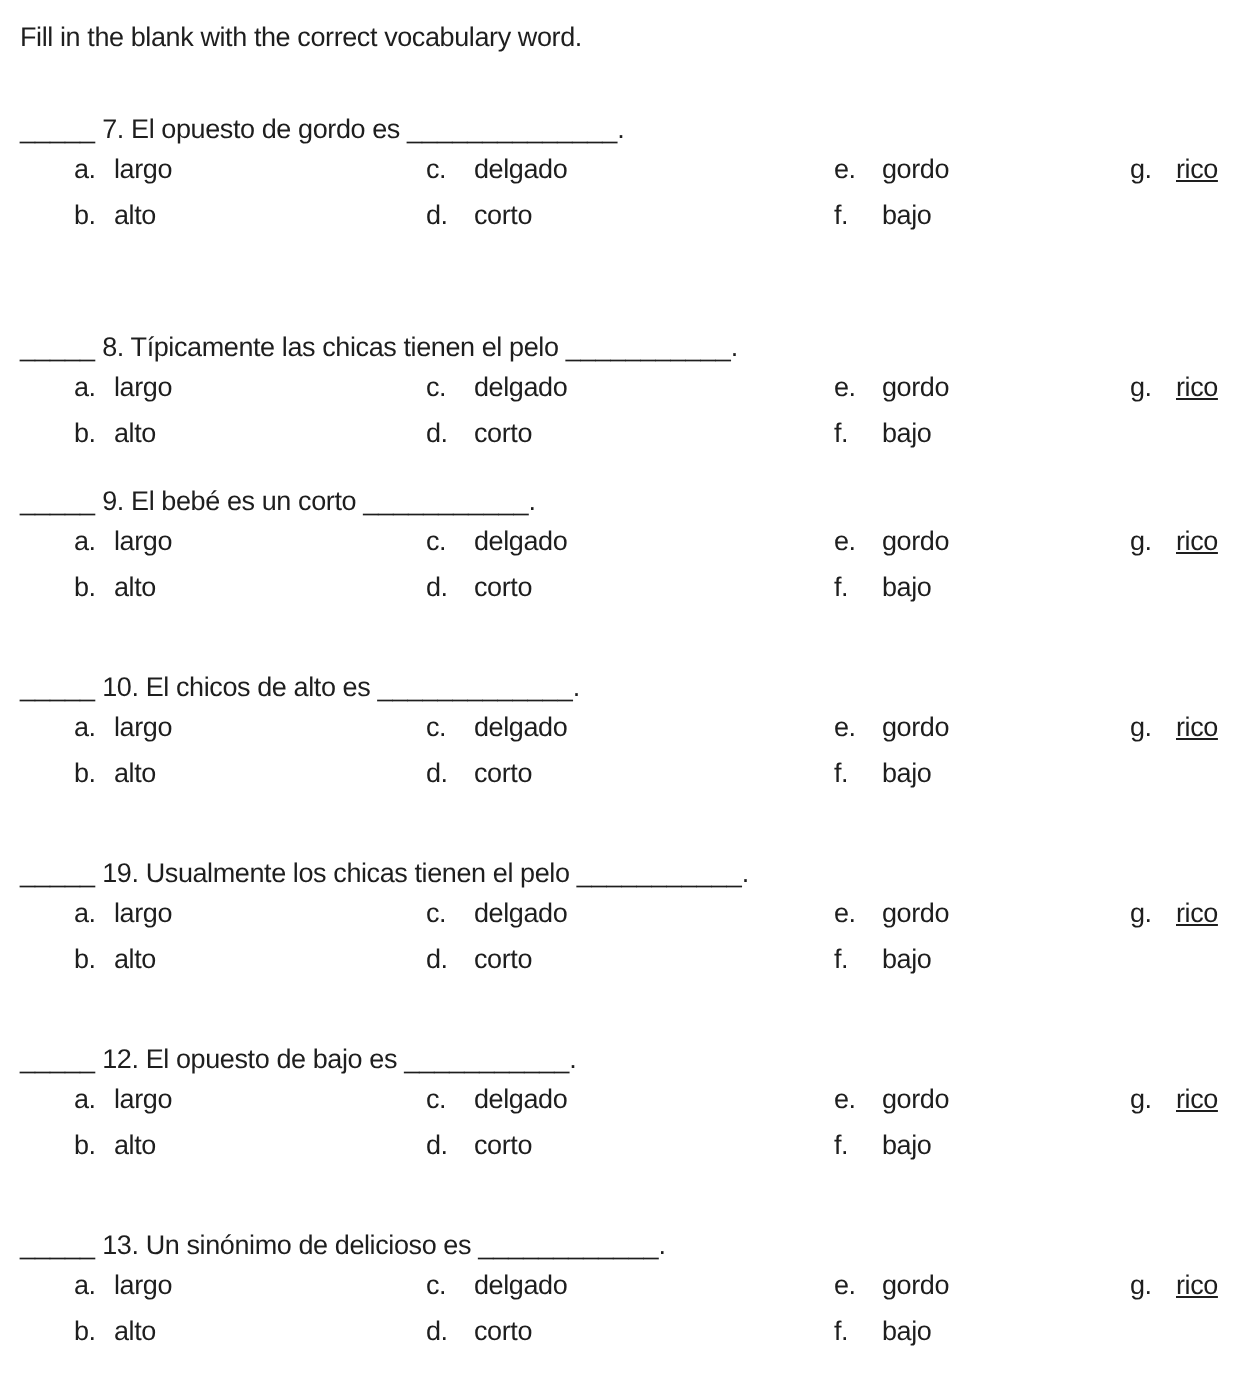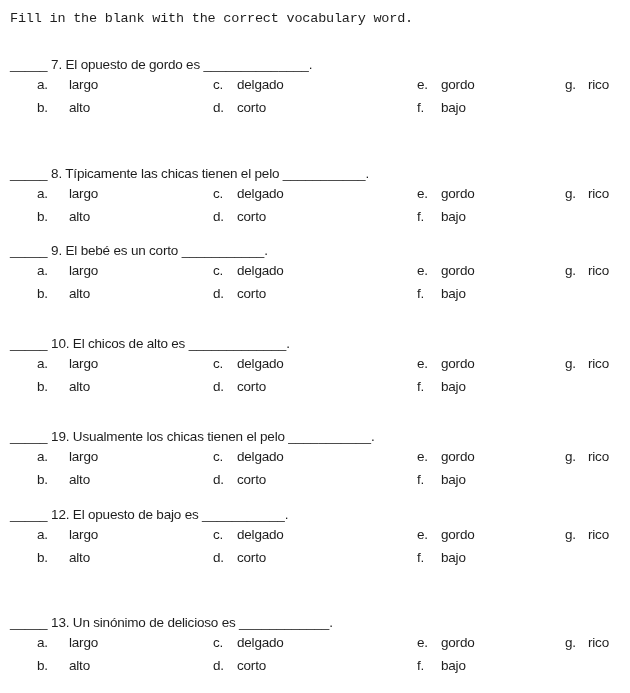--- a/index.html
+++ b/index.html
@@ -16,21 +16,20 @@
     background: #ffffff;
   }
   .instruction {
     position: absolute;
     left: 10px; top: 10px;
     margin: 0;
     font-size: 13.5px;
     line-height: 17px;
     letter-spacing: -0.2px;
     white-space: nowrap;
-    font-family: Liberation Mono, monospace;
   }
   .question-block {
     position: absolute;
     left: 0; right: 0;
     height: 93px;
   }
   .q-line {
     position: absolute;
     left: 10px; top: 0;
     margin: 0;
@@ -50,27 +49,27 @@
   }
   .opt-letter, .opt-word {
     position: absolute;
     top: 0;
     font-size: 13.5px;
     line-height: 17px;
     letter-spacing: -0.2px;
     white-space: nowrap;
   }
   .opt-letter.col0 { left: 37px; }
-  .opt-word.col0   { left: 57px; margin-left: 12px; }
+  .opt-word.col0   { left: 57px; }
   .opt-letter.col1 { left: 213px; }
   .opt-word.col1   { left: 237px; text-align: center; }
   .opt-letter.col2 { left: 417px; }
   .opt-word.col2   { left: 441px; }
   .opt-letter.col3 { left: 565px; }
-  .opt-word.col3   { left: 588px; }
+  .opt-word.col3   { left: 588px; text-decoration: underline; }
 </style>
 </head>
 <body>
 
 <div class="worksheet">
   <p class="instruction">Fill in the blank with the correct vocabulary word.</p>
   <div id="questions">
   <section class="question-block" style="top: 56px;">
     <p class="q-line">
       <span class="blank">_____</span>
@@ -209,21 +208,21 @@
             <span class="opt-letter col0">b.</span>
             <span class="opt-word col0">alto</span>
             <span class="opt-letter col1">d.</span>
             <span class="opt-word col1">corto</span>
             <span class="opt-letter col2">f.</span>
             <span class="opt-word col2">bajo</span>
           </div>
         </div>
   </section>
 
-  <section class="question-block" style="top: 506px;">
+  <section class="question-block" style="top: 521px;">
     <p class="q-line">
       <span class="blank">_____</span>
       <span>12.</span>
       <span>El opuesto de bajo es</span>
       <span class="blank">___________.</span>
     </p>
     <div class="opt-bank">
           <div class="opt-row">
             <span class="opt-letter col0">a.</span>
             <span class="opt-word col0">largo</span>

